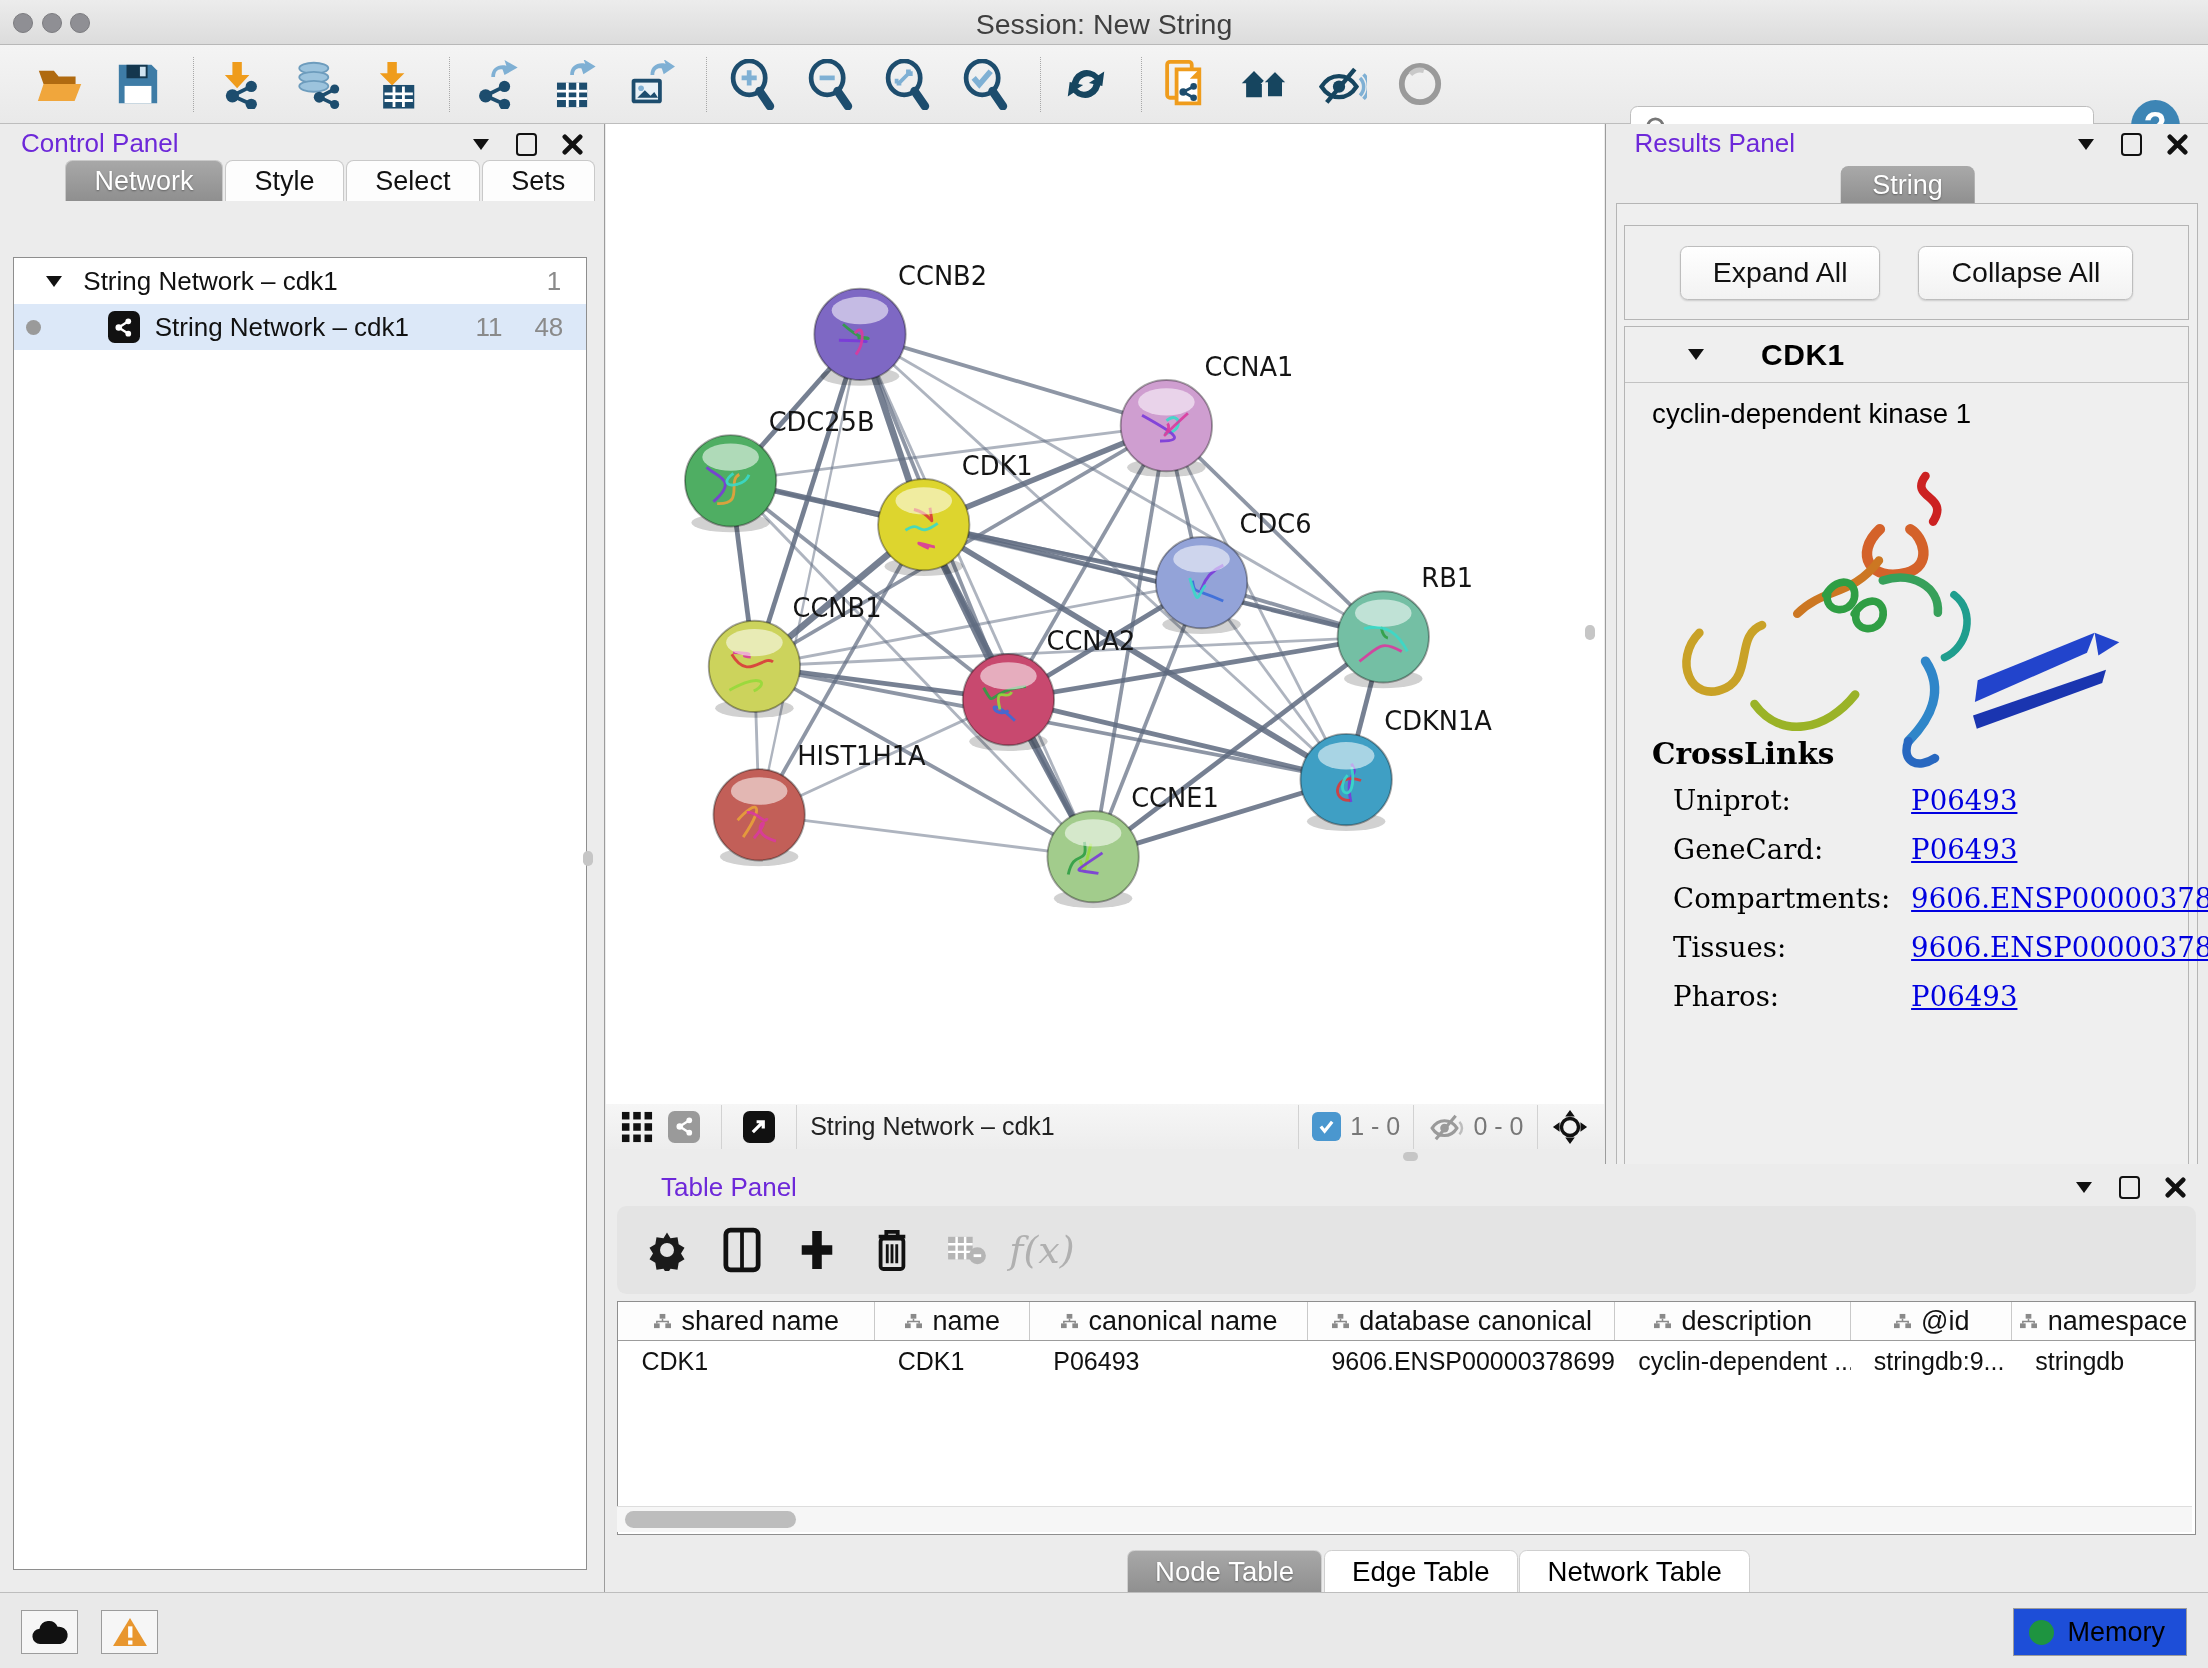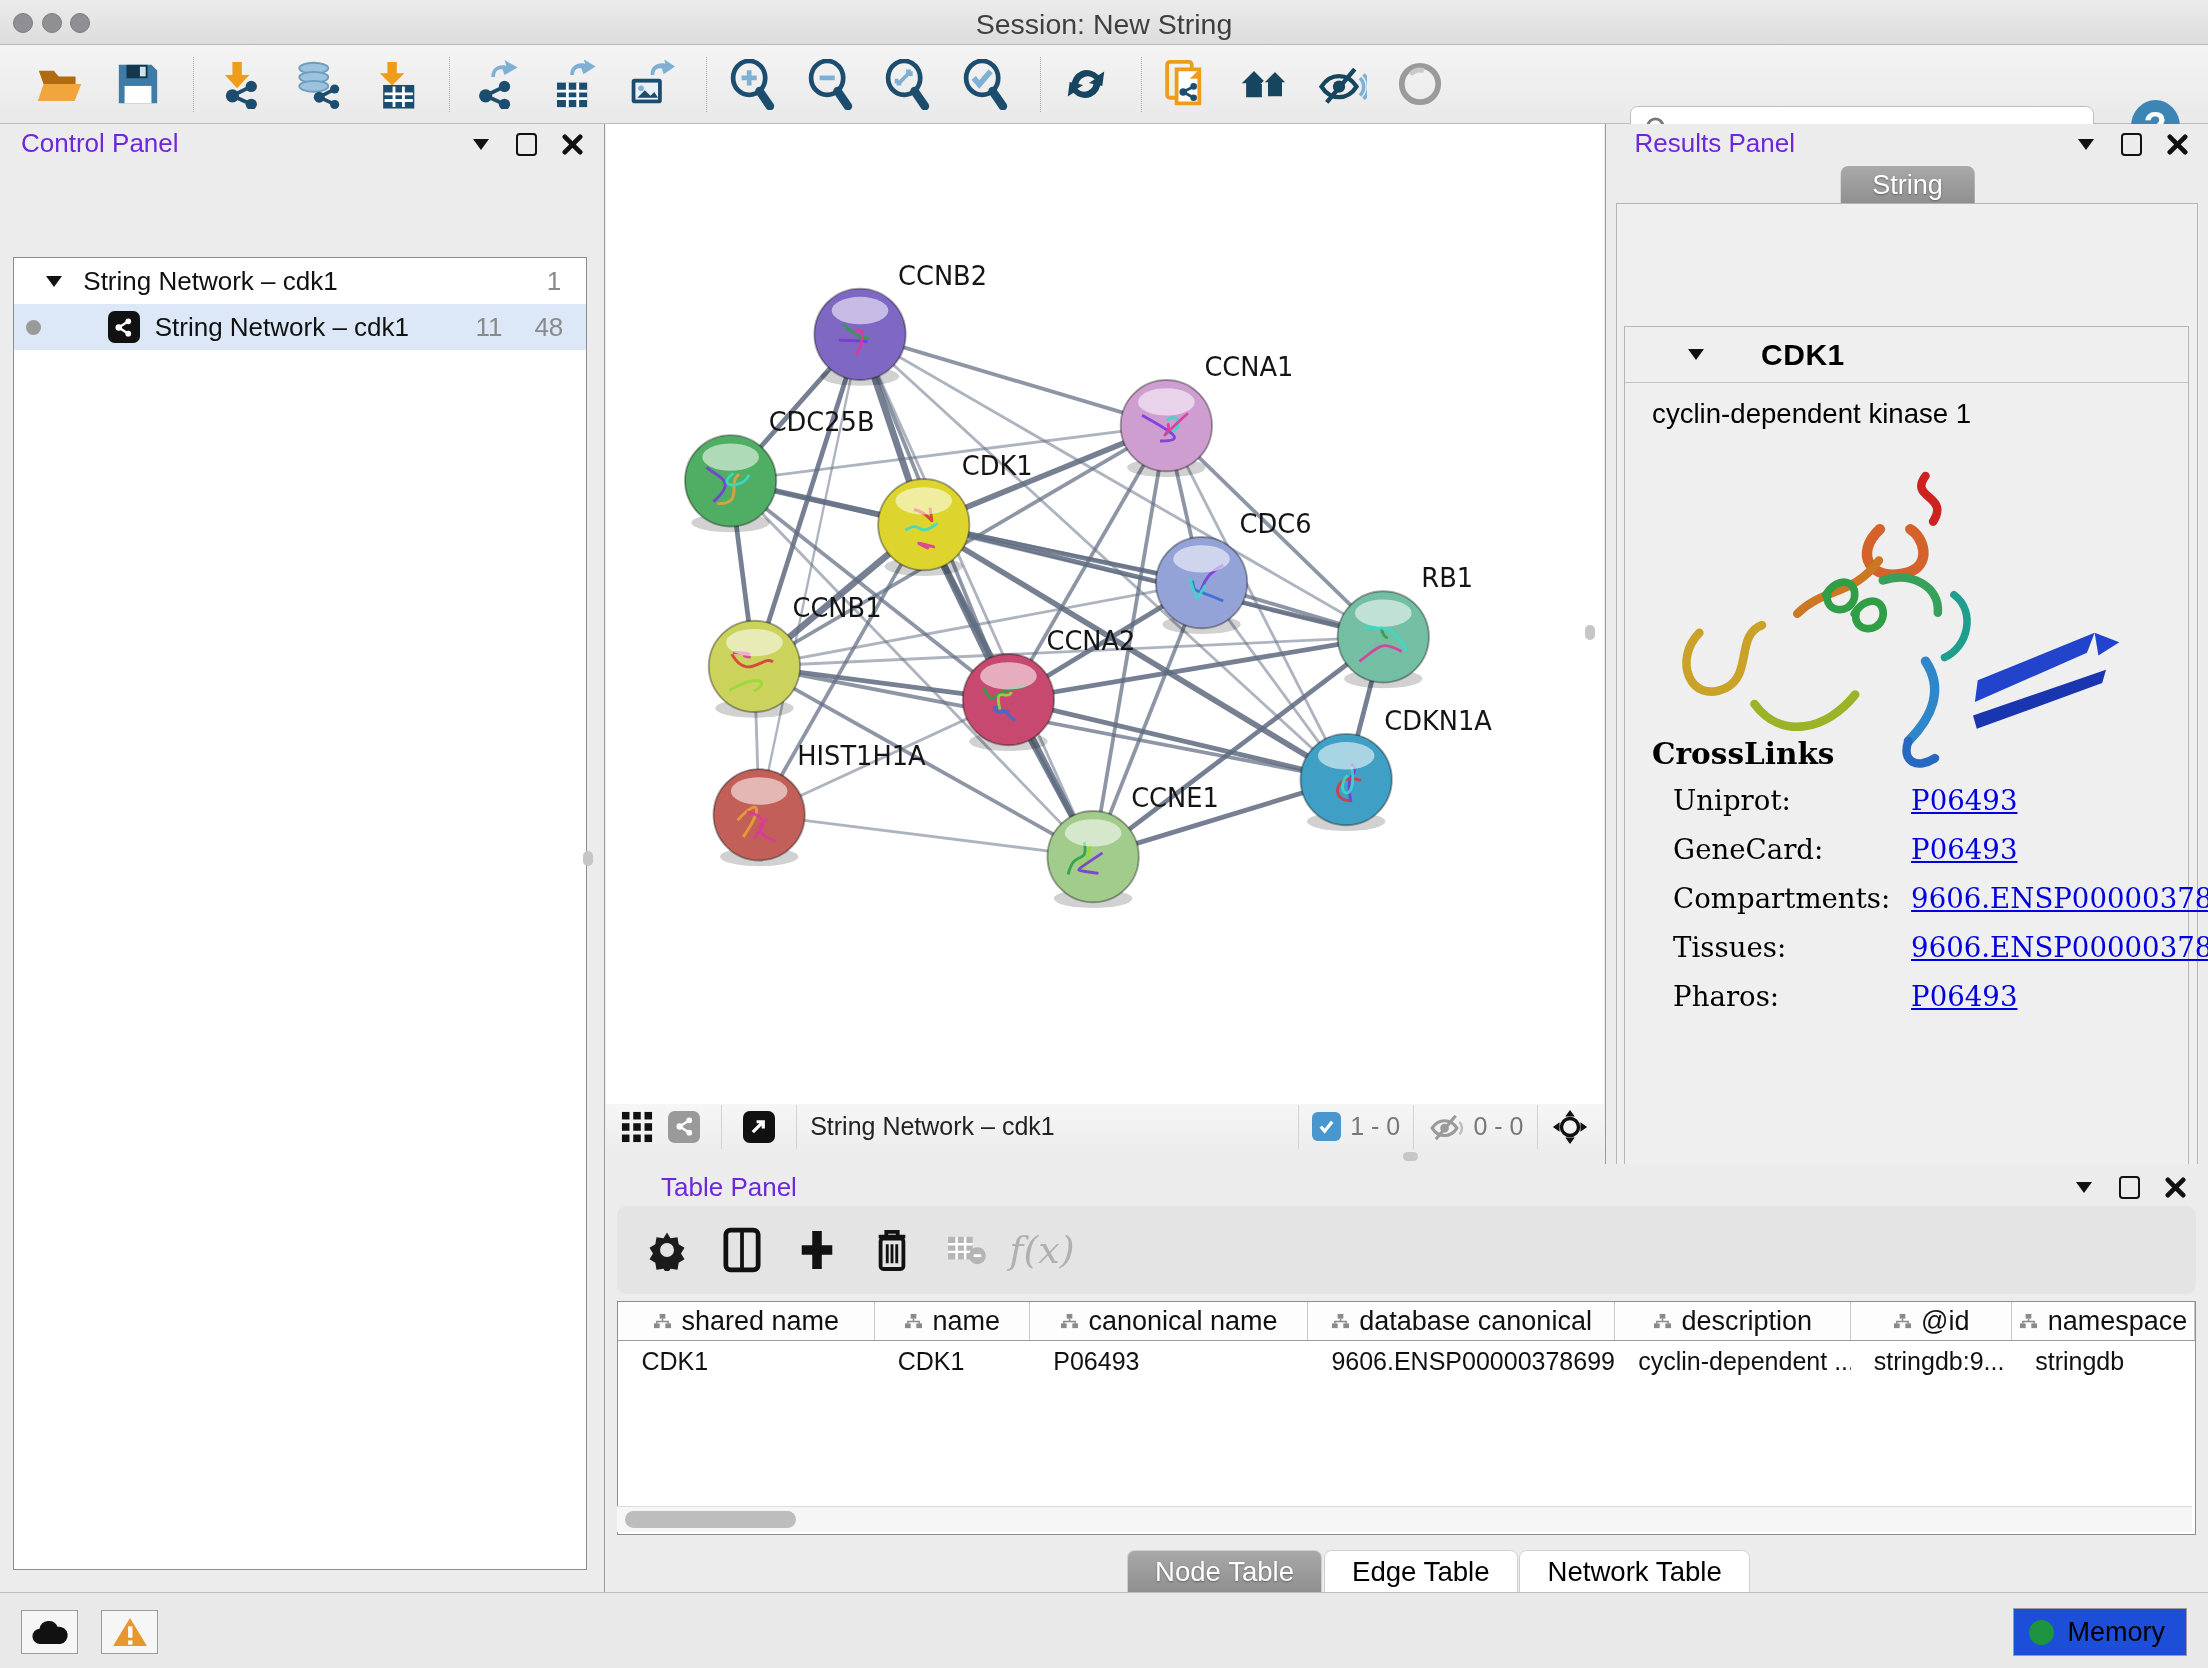--- a/index.html
+++ b/index.html
@@ -297,20 +297,26 @@
           <span class="tri"></span>
         </div>
       <div class="pbtn">
           <span class="sq"></span>
         </div>
       <div class="pbtn">
         <svg width="21" height="21" viewBox="0 0 22 22">
             <path d="M3 3 19 19 M19 3 3 19" stroke="#111" stroke-width="5" stroke-linecap="round"></path>
           </svg>
       </div>
+    </div>
+    <div class="tabs" style="left:65px;top:36px">
+      <div class="tab sel">Network</div>
+      <div class="tab">Style</div>
+      <div class="tab">Select</div>
+      <div class="tab">Sets</div>
     </div>
     <div class="netlist">
       <div class="netrow">
         <span class="tri" style="margin:0 21px 0 32px"></span>
         <span>String Network – cdk1</span>
         <span class="cnt" style="margin-right:25px">1</span>
       </div>
       <div class="netrow sel">
         <span class="dot"></span>
         <span style="width:42px"></span>
@@ -536,20 +542,24 @@
           <span class="sq"></span>
         </div>
       <div class="pbtn">
         <svg width="21" height="21" viewBox="0 0 22 22">
             <path d="M3 3 19 19 M19 3 3 19" stroke="#111" stroke-width="5" stroke-linecap="round"></path>
           </svg>
       </div>
     </div>
     <div class="rtab">String</div>
     <div class="rbox">
+      <div class="rbtnrow">
+        <button class="rbtn">Expand All</button>
+        <button class="rbtn">Collapse All</button>
+      </div>
       <div class="entry">
         <div class="entry-head">
           <span class="tri" style="margin-left:63px"></span>
           <span class="gene">CDK1</span>
         </div>
         <div class="entry-desc">cyclin-dependent kinase 1</div>
         <svg width="533" height="342" viewBox="0 0 560 360" style="margin:7.6px 0 0 15px">
           <g fill="none" stroke-linecap="round">
             <path d="M300 40 c-18 24 26 20 8 48" stroke="#cc2222" stroke-width="9"></path>
             <path d="M252 96 c-28 26 -10 56 28 46 c28 -8 18 -38 4 -46" stroke="#d4622a" stroke-width="11"></path>

